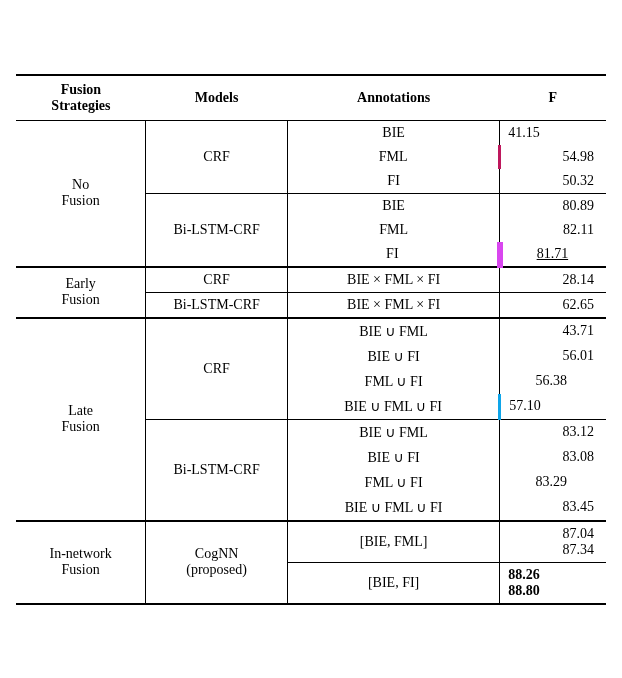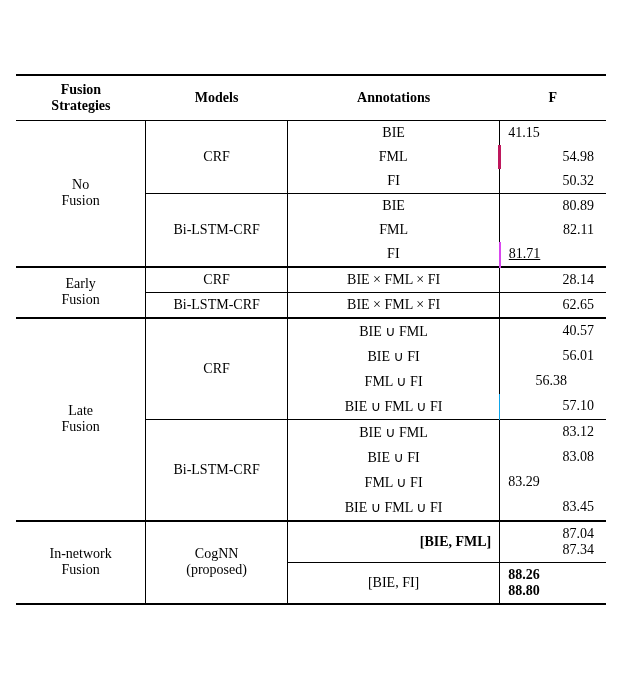--- a/index.html
+++ b/index.html
@@ -90,72 +90,72 @@
           <td rowspan="3" class="left-border" style="border-top: 1px solid #000;border-left: 1px solid #000;">Bi-LSTM-CRF</td>
           <td style="border-left: 1px solid #000; text-align: center;border-top: 1px solid #000;">BIE</td>
           <td style="border-left: 1px solid #000; text-align: right; padding-right: 12px;border-top: 1px solid #000;">80.89</td>
         </tr>
         <tr>
           <td style="border-left: 1px solid #000; text-align: center;">FML</td>
           <td style="border-left: 1px solid #000; text-align: right; padding-right: 12px;">82.11</td>
         </tr>
         <tr>
           <td style="border-left: 1px solid #000; text-align: center;">FI</td>
-          <td style="border-left: 2px solid #d946ef; text-align: left; padding-right: 12px; text-decoration: underline;">81.71</td>
+          <td style="border-left: 6px solid #d946ef; text-align: center; padding-right: 12px; text-decoration: underline;">81.71</td>
         </tr>
         <tr>
           <td rowspan="2" class="strategy-cell" style="border-top: 2px solid #000;">Early<br>Fusion</td>
           <td rowspan="1" class="left-border" style="border-top: 2px solid #000;border-left: 1px solid #000;">CRF</td>
           <td style="border-left: 1px solid #000; text-align: center;border-top: 2px solid #000;">BIE × FML × FI</td>
           <td style="border-left: 1px solid #000; text-align: right; padding-right: 12px;border-top: 2px solid #000;">28.14</td>
         </tr>
         <tr>
           <td rowspan="1" class="left-border" style="border-top: 1px solid #000;border-left: 1px solid #000;">Bi-LSTM-CRF</td>
           <td style="border-left: 1px solid #000; text-align: center;border-top: 1px solid #000;">BIE × FML × FI</td>
           <td style="border-left: 1px solid #000; text-align: right; padding-right: 12px;border-top: 1px solid #000;">62.65</td>
         </tr>
         <tr>
           <td rowspan="8" class="strategy-cell" style="border-top: 2px solid #000;">Late<br>Fusion</td>
           <td rowspan="4" class="left-border" style="border-top: 2px solid #000;border-left: 1px solid #000;">CRF</td>
           <td style="border-left: 1px solid #000; text-align: center;border-top: 2px solid #000;">BIE ∪ FML</td>
-          <td style="border-left: 1px solid #000; text-align: right; padding-right: 12px;border-top: 2px solid #000;">40.57</td>
+          <td style="border-left: 1px solid #000; text-align: right; padding-right: 12px;border-top: 2px solid #000;">43.71</td>
         </tr>
         <tr>
           <td style="border-left: 1px solid #000; text-align: center;">BIE ∪ FI</td>
           <td style="border-left: 1px solid #000; text-align: right; padding-right: 12px;">56.01</td>
         </tr>
         <tr>
           <td style="border-left: 1px solid #000; text-align: center;">FML ∪ FI</td>
           <td style="border-left: 1px solid #000; text-align: center; padding-right: 12px;">56.38</td>
         </tr>
         <tr>
           <td style="border-left: 1px solid #000; text-align: center;">BIE ∪ FML ∪ FI</td>
-          <td style="border-left: 1px solid #0ea5e9; text-align: right; padding-right: 12px;">57.10</td>
+          <td style="border-left: 3px solid #0ea5e9; text-align: left; padding-right: 12px;">57.10</td>
         </tr>
         <tr>
           <td rowspan="4" class="left-border" style="border-top: 1px solid #000;border-left: 1px solid #000;">Bi-LSTM-CRF</td>
           <td style="border-left: 1px solid #000; text-align: center;border-top: 1px solid #000;">BIE ∪ FML</td>
           <td style="border-left: 1px solid #000; text-align: right; padding-right: 12px;border-top: 1px solid #000;">83.12</td>
         </tr>
         <tr>
           <td style="border-left: 1px solid #000; text-align: center;">BIE ∪ FI</td>
           <td style="border-left: 1px solid #000; text-align: right; padding-right: 12px;">83.08</td>
         </tr>
         <tr>
           <td style="border-left: 1px solid #000; text-align: center;">FML ∪ FI</td>
-          <td style="border-left: 1px solid #000; text-align: left; padding-right: 12px;">83.29</td>
+          <td style="border-left: 1px solid #000; text-align: center; padding-right: 12px;">83.29</td>
         </tr>
         <tr>
           <td style="border-left: 1px solid #000; text-align: center;">BIE ∪ FML ∪ FI</td>
           <td style="border-left: 1px solid #000; text-align: right; padding-right: 12px;">83.45</td>
         </tr>
         <tr>
           <td rowspan="2" class="strategy-cell" style="border-top: 2px solid #000;">In-network<br>Fusion</td>
           <td rowspan="2" class="left-border" style="border-top: 2px solid #000;border-left: 1px solid #000;">CogNN<br>(proposed)</td>
-          <td style="border-left: 1px solid #000; text-align: right;border-top: 2px solid #000; font-weight: bold;">[BIE, FML]</td>
+          <td style="border-left: 1px solid #000; text-align: center;border-top: 2px solid #000;">[BIE, FML]</td>
           <td style="border-left: 1px solid #000; text-align: right; padding-right: 12px;border-top: 2px solid #000;">87.04<br>87.34</td>
         </tr>
         <tr>
           <td style="border-left: 1px solid #000; text-align: center;border-top: 1px solid #000;">[BIE, FI]</td>
           <td style="border-left: 1px solid #000; text-align: left; padding-right: 12px;border-top: 1px solid #000;"><strong>88.26<br>88.80</strong></td>
         </tr>
       </tbody>
   </table>
 </div>
 

